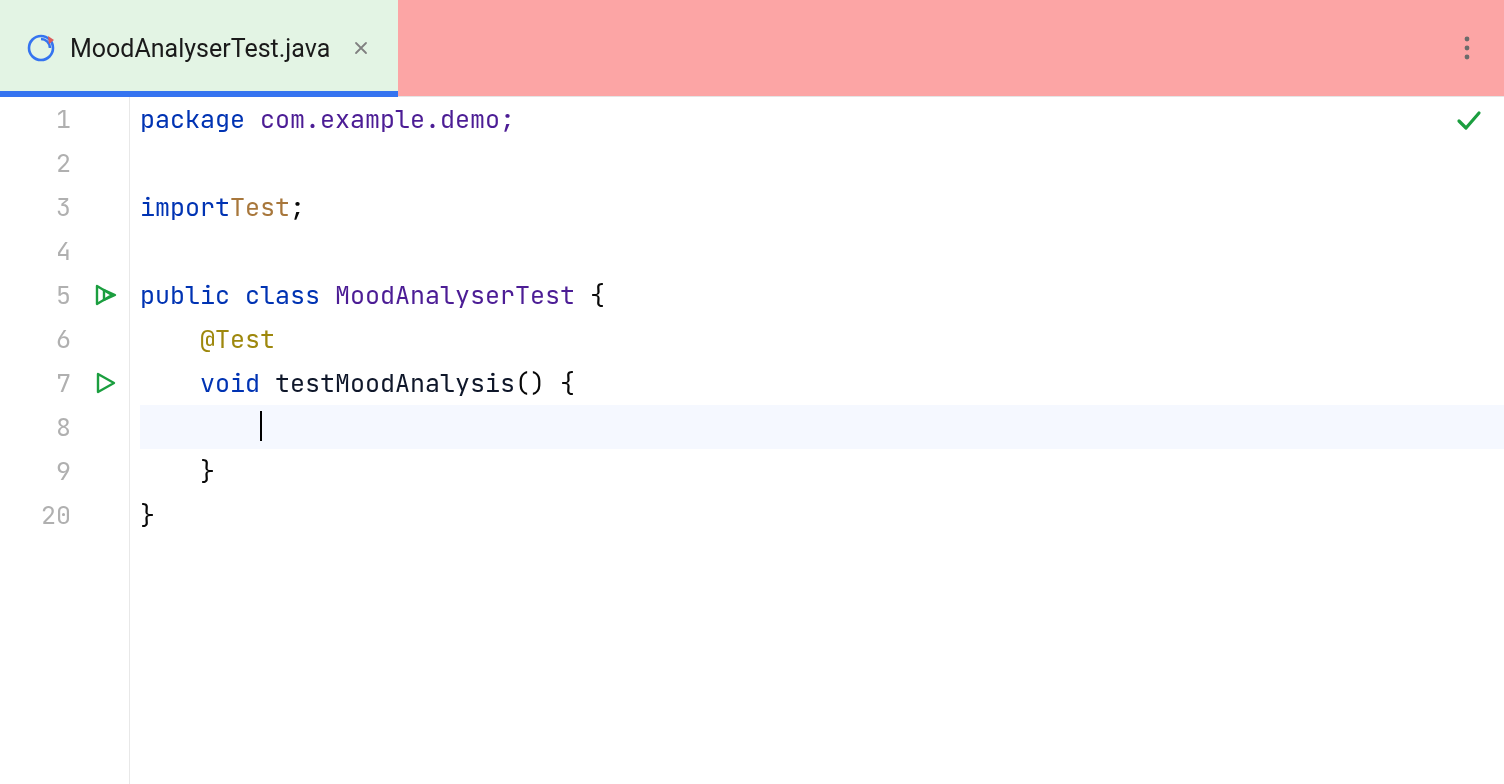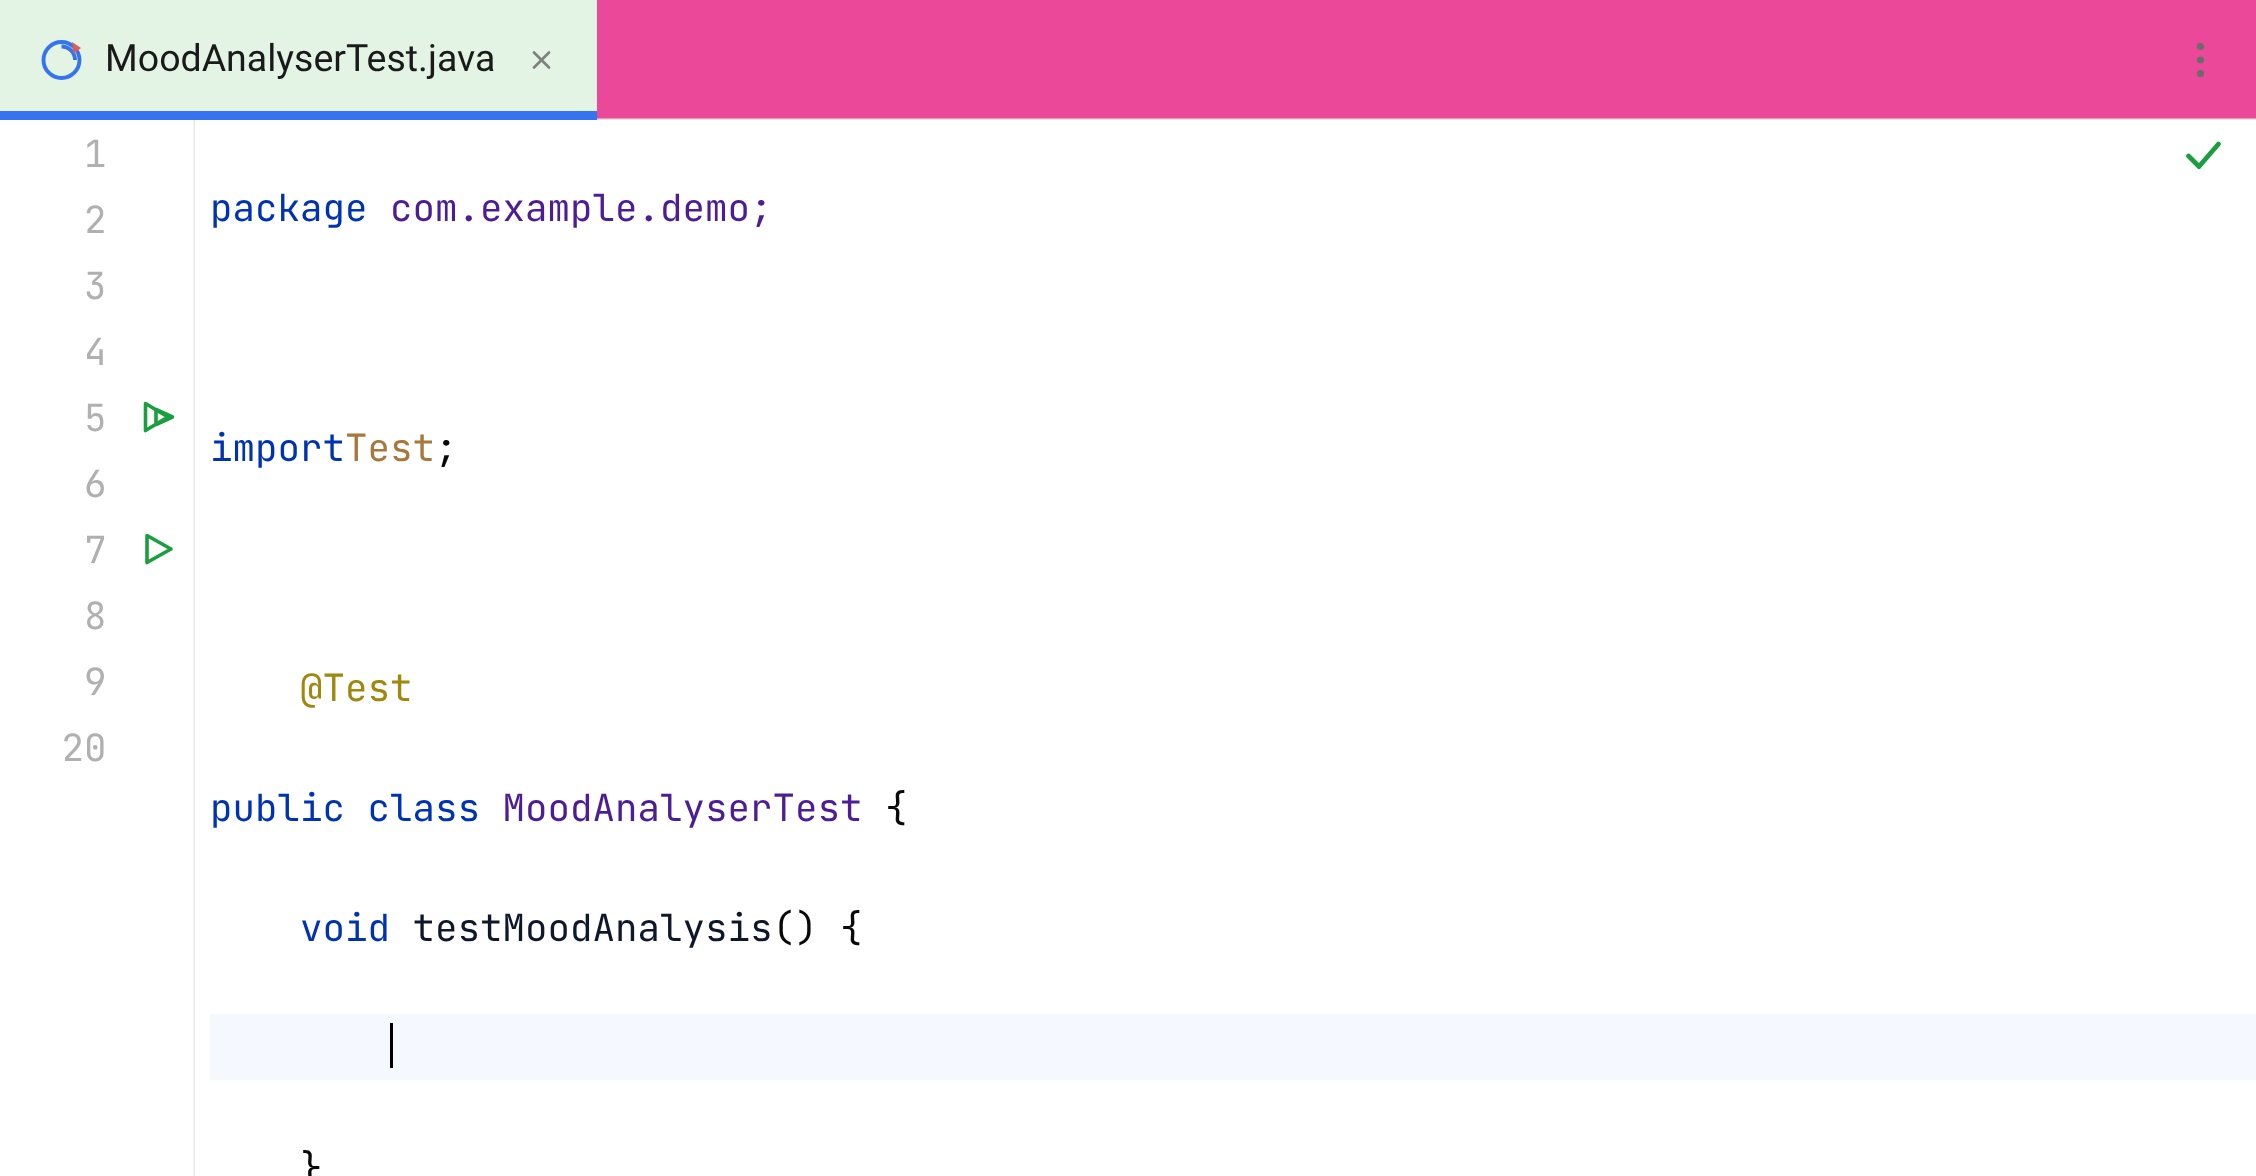--- a/index.html
+++ b/index.html
@@ -1,23 +1,23 @@
 <!DOCTYPE html>
 <html><head>
 <meta charset="utf-8">
 <style>
   * { margin: 0; padding: 0; box-sizing: border-box; }
   html, body { width: 1504px; height: 784px; font-family: "JetBrains Mono", "Consolas", "Menlo", monospace; background: #ffffff; overflow: hidden; }
   .tab-bar {
-    height: 80px;
+    height: 97px;
     display: flex;
     align-items: stretch;
     border-bottom: 1px solid #e5e5e5;
     position: relative;
-    background: #ec4899;
+    background: #fca5a5;
   }
   .tab {
     display: flex;
     align-items: center;
     gap: 14px;
     padding: 0 26px 0 26px;
     background: #e3f4e4;
     position: relative;
     cursor: pointer;
   }
@@ -87,21 +87,20 @@
     position: relative;
     padding-left: 10px;
   }
   .code-line {
     height: 44px;
     display: flex;
     align-items: center;
     white-space: pre;
     color: #080808;
     padding-left: 0;
-    margin-top: 36px;
   }
   .code-line.current {
     background: #f5f8ff;
   }
   .kw { color: #0033b3; }
   .pkg { color: #4c1d95; }
   .cls { color: #a8773b; }
   .ann { color: #9e880d; }
   .mname { color: #0f172a; }
   .punc { color: #080808; }
@@ -209,21 +208,21 @@
     <span class="status-check">
       <svg viewBox="0 0 26 26">
           <path d="M3 14 L10 21 L23 6" fill="none" stroke="#1b9e3f" stroke-width="3.2" stroke-linecap="round" stroke-linejoin="round"></path>
         </svg>
     </span>
 
     <div class="code-line"><span class="kw">package</span><span class="pkg"> com.example.demo;</span></div>
     <div class="code-line"></div>
     <div class="code-line"><span class="kw">import</span><span class="cls">Test</span><span class="punc">;</span></div>
     <div class="code-line"></div>
+    <div class="code-line"><span class="kw">public </span><span class="kw">class</span><span class="pkg"> MoodAnalyserTest </span><span class="punc">{</span></div>
     <div class="code-line"><span>    </span><span class="ann">@Test</span></div>
-    <div class="code-line"><span class="kw">public </span><span class="kw">class</span><span class="pkg"> MoodAnalyserTest </span><span class="punc">{</span></div>
     <div class="code-line"><span>    </span><span class="kw">void </span><span class="mname">testMoodAnalysis</span><span class="punc">() {</span></div>
     <div class="code-line current"><span>        </span><span class="caret"></span></div>
     <div class="code-line"><span>    </span><span class="punc">}</span></div>
     <div class="code-line"><span class="punc">}</span></div>
     <div class="code-line"></div>
   </div>
 </div>
 
 </body></html>

